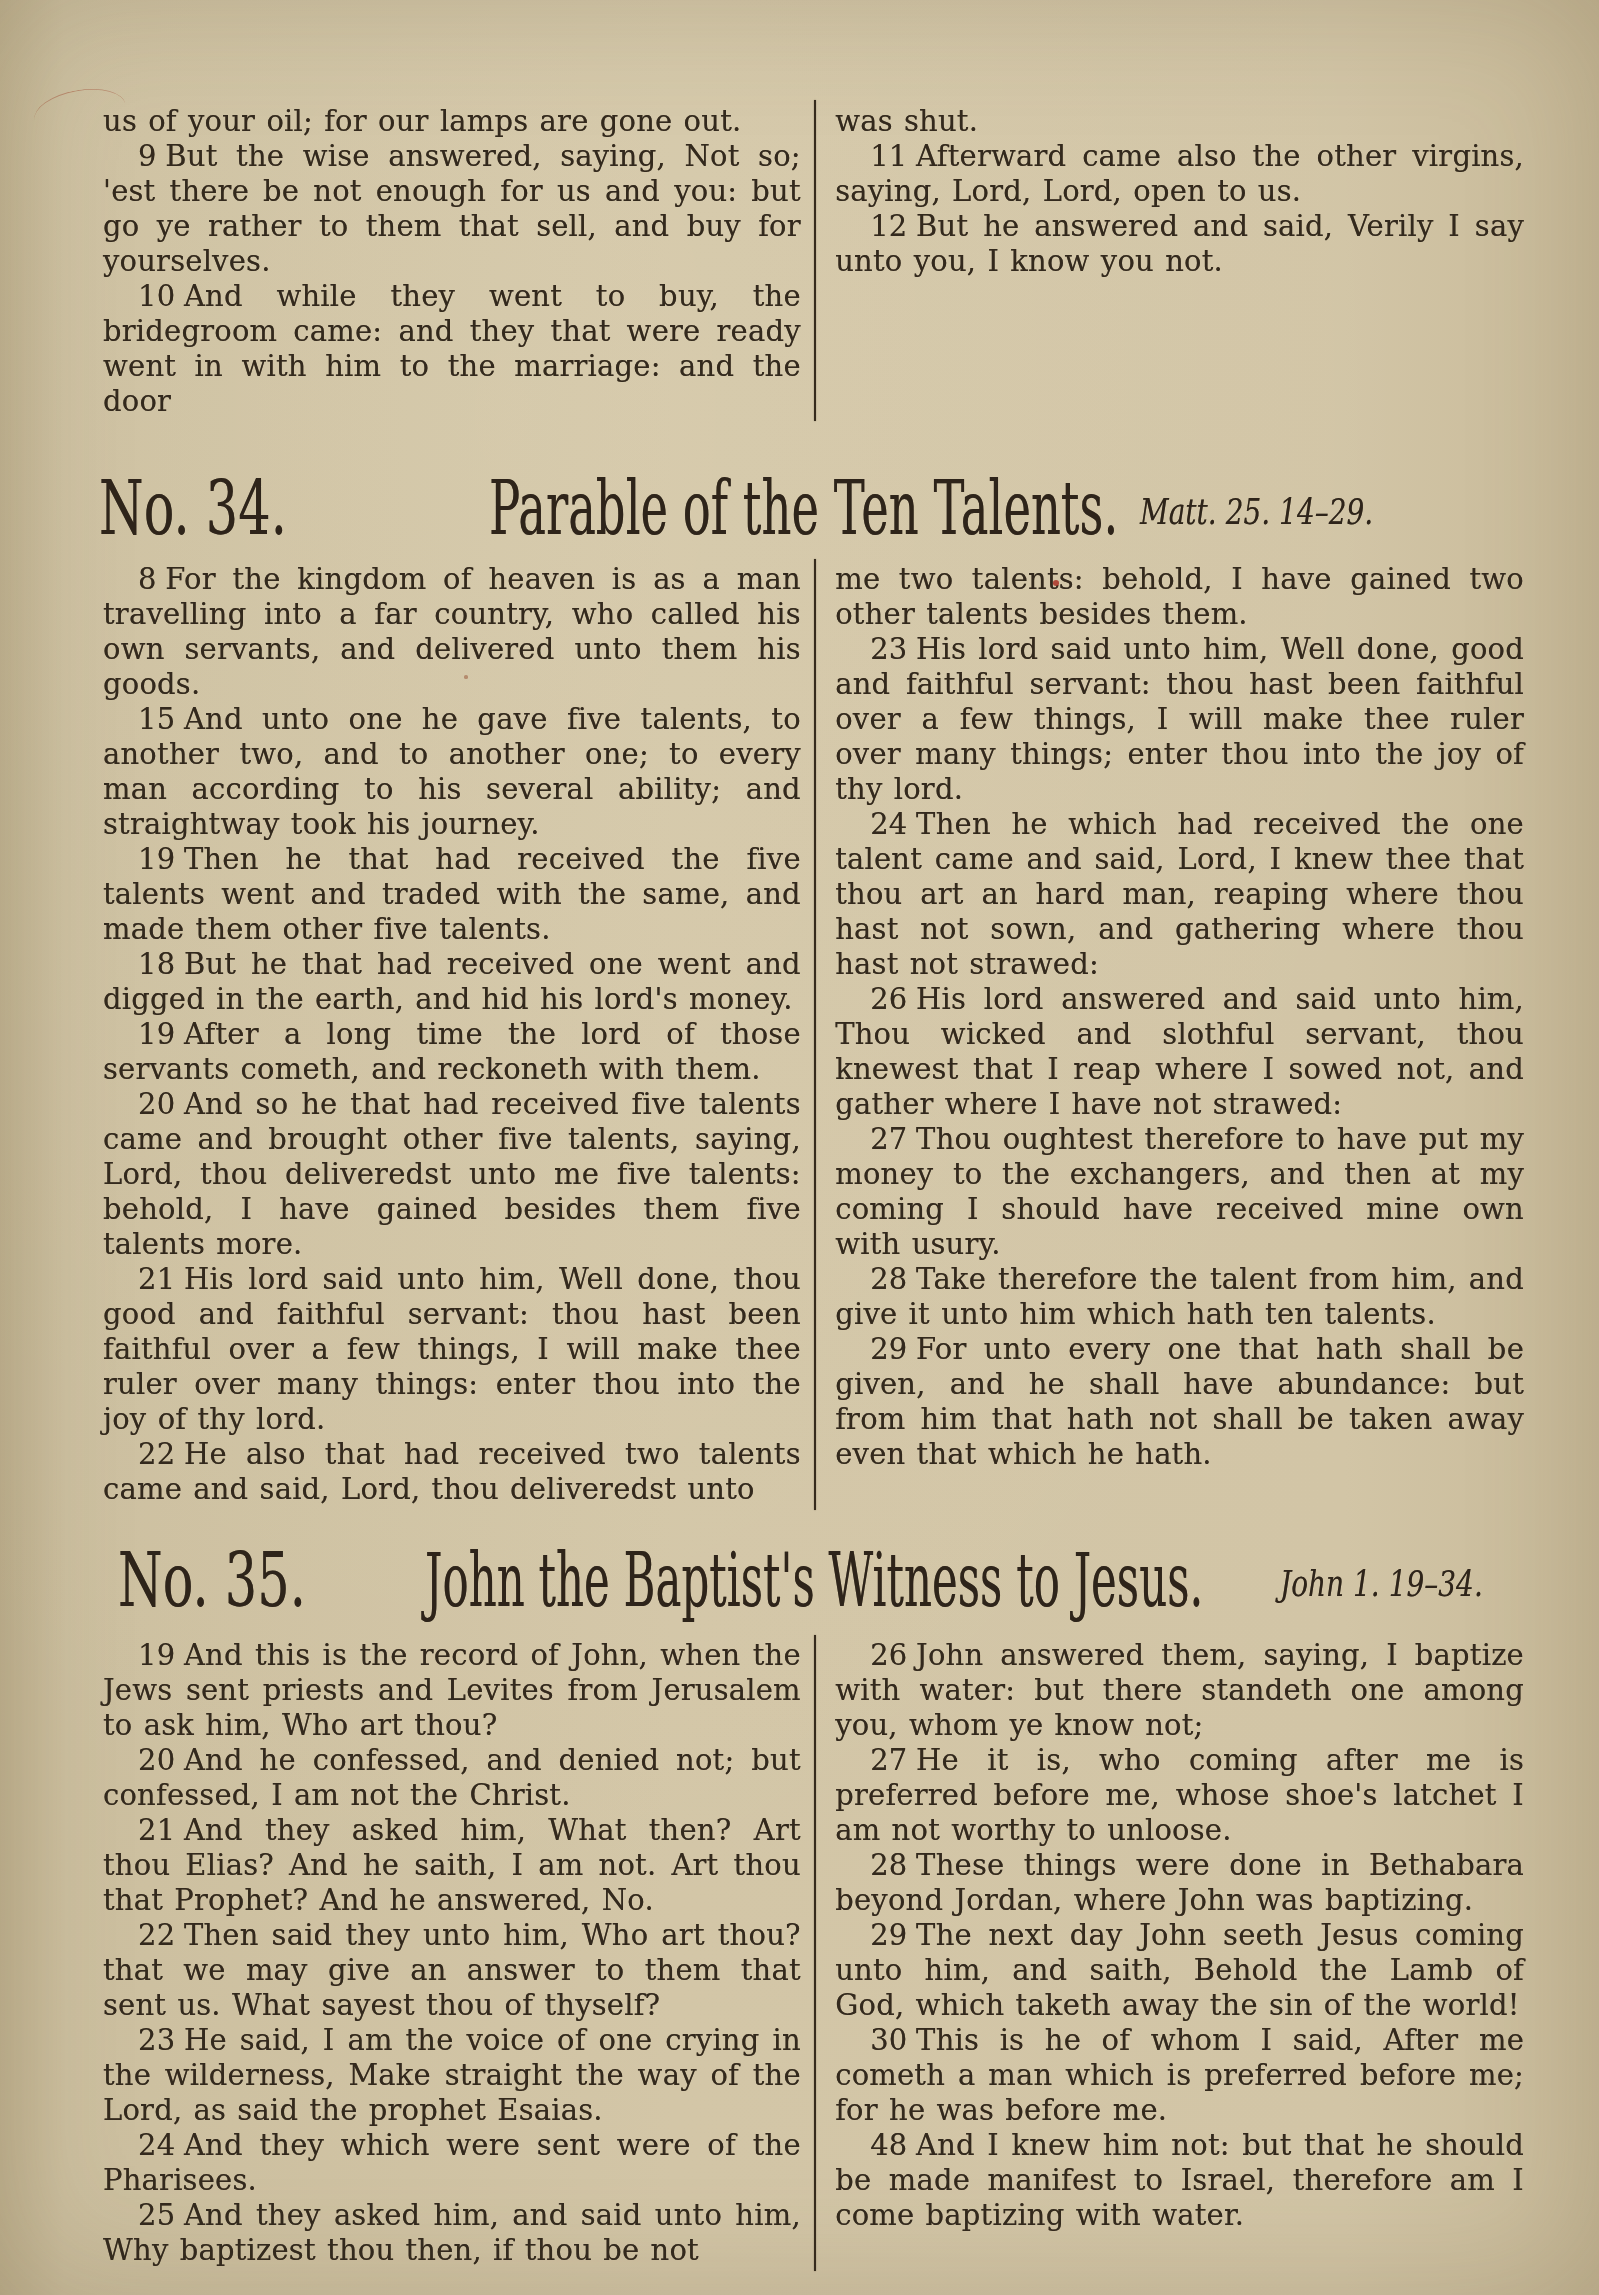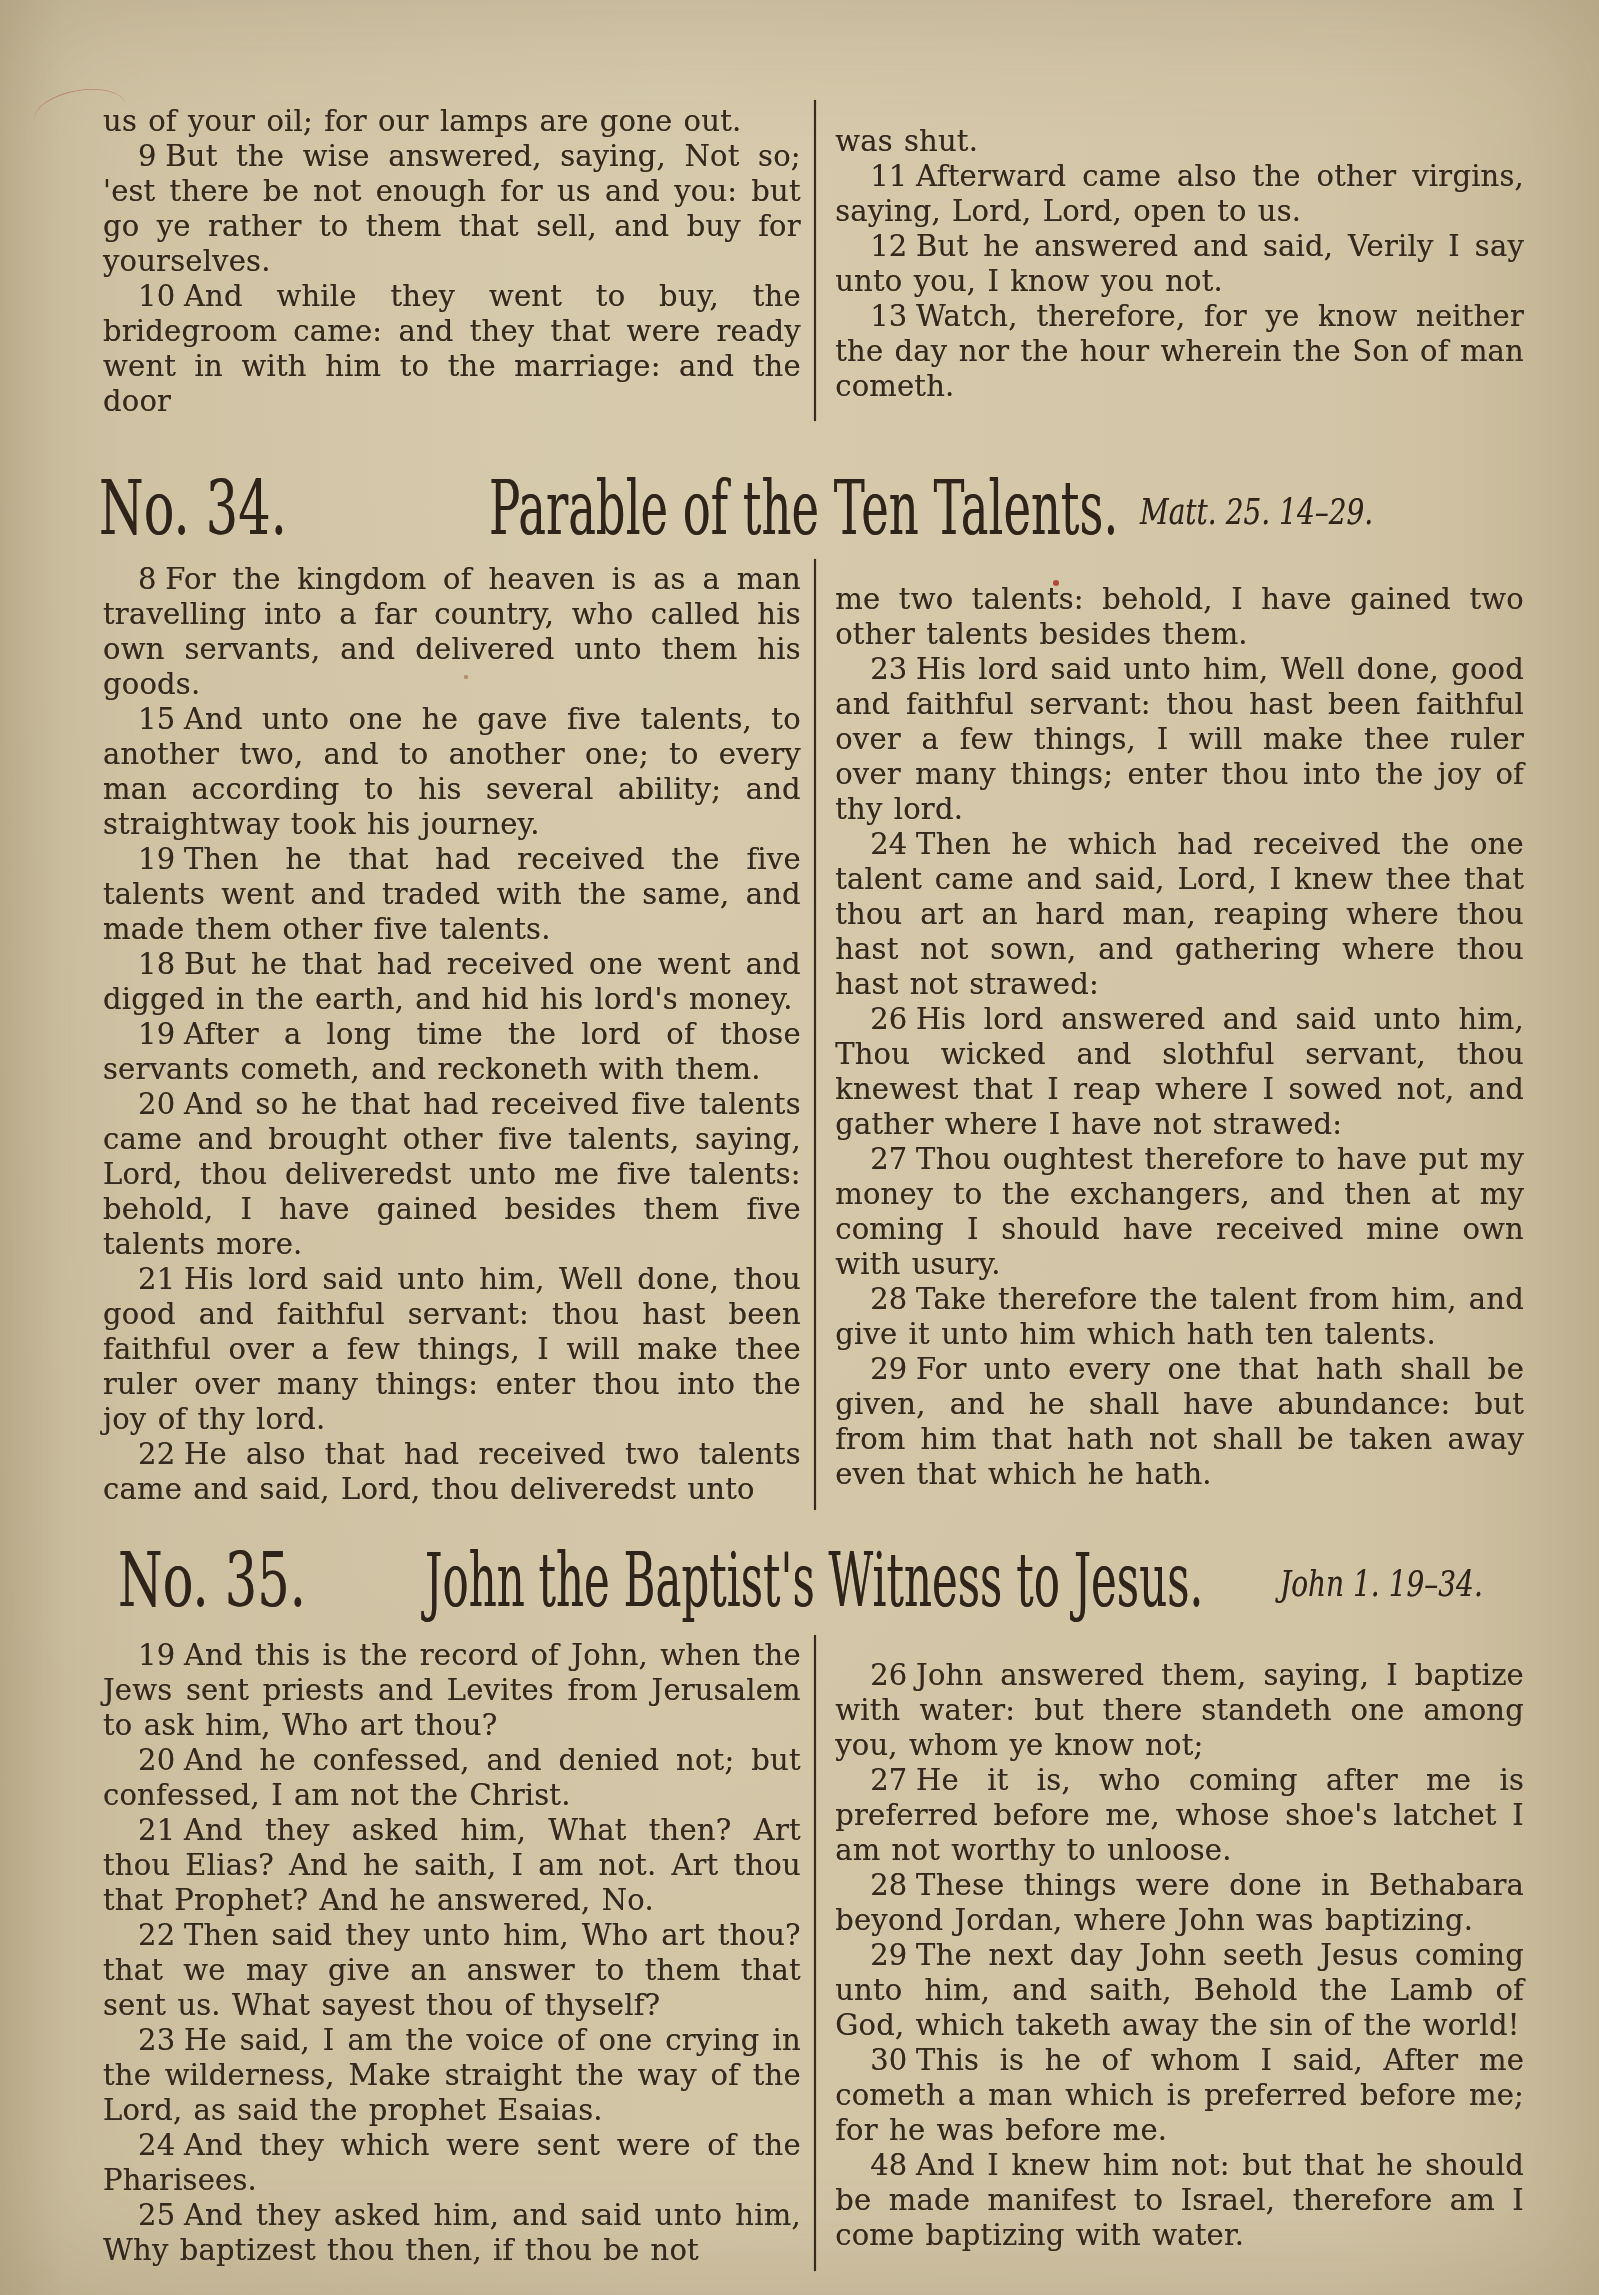--- a/index.html
+++ b/index.html
@@ -16,21 +16,21 @@
       linear-gradient(90deg, #c2b492 0%, #ccbf9f 4%, #d3c6a7 42%, #d2c5a6 84%, #c8ba99 100%);
     box-shadow: inset 0 0 134px rgba(92,72,40,0.22);
     color: #33291d;
   }
   .content { padding: 104px 76px 0 103px; }
 
   
   .cols { display: flex; align-items: stretch; }
   .col { box-sizing: border-box; }
   .col.left  { width: 698px; }
-  .col.right { width: 689px; margin-top: 20px; }
+  .col.right { width: 689px; }
   .vrule {
     width: 2.4px;
     margin: -3.7px 19px -2.4px 13px;
     background: #362b1d;
     box-shadow: 0 0 1.2px rgba(40,30,15,0.6);
   }
 
   p.verse {
     margin: 0;
     font-size: 29px;
@@ -105,21 +105,20 @@
       <div class="col left">
           <p class="verse cont">us of your oil; for our lamps are gone out.</p>
           <p class="verse"><span class="vnum">9</span>But the wise answered, saying, Not so; 'est there be not enough for us and you: but go ye rather to them that sell, and buy for yourselves.</p>
           <p class="verse"><span class="vnum">10</span>And while they went to buy, the bridegroom came: and they that were ready went in with him to the marriage: and the door</p>
         </div>
       <div class="vrule"></div>
       <div class="col right">
           <p class="verse cont">was shut.</p>
           <p class="verse"><span class="vnum">11</span>Afterward came also the other virgins, saying, Lord, Lord, open to us.</p>
           <p class="verse"><span class="vnum">12</span>But he answered and said, Verily I say unto you, I know you not.</p>
-          <p class="verse"><span class="vnum">13</span>Watch, therefore, for ye know neither the day nor the hour wherein the Son of man cometh.</p>
         </div>
     </div>
 
     <div class="sec-header" id="h34">
       <span class="sec-no">No. 34.</span>
       <span class="sec-title">Parable of the Ten Talents.</span>
       <span class="sec-ref">Matt. 25. 14–29.</span>
     </div>
 
     <div class="cols section" id="sec-no34">

